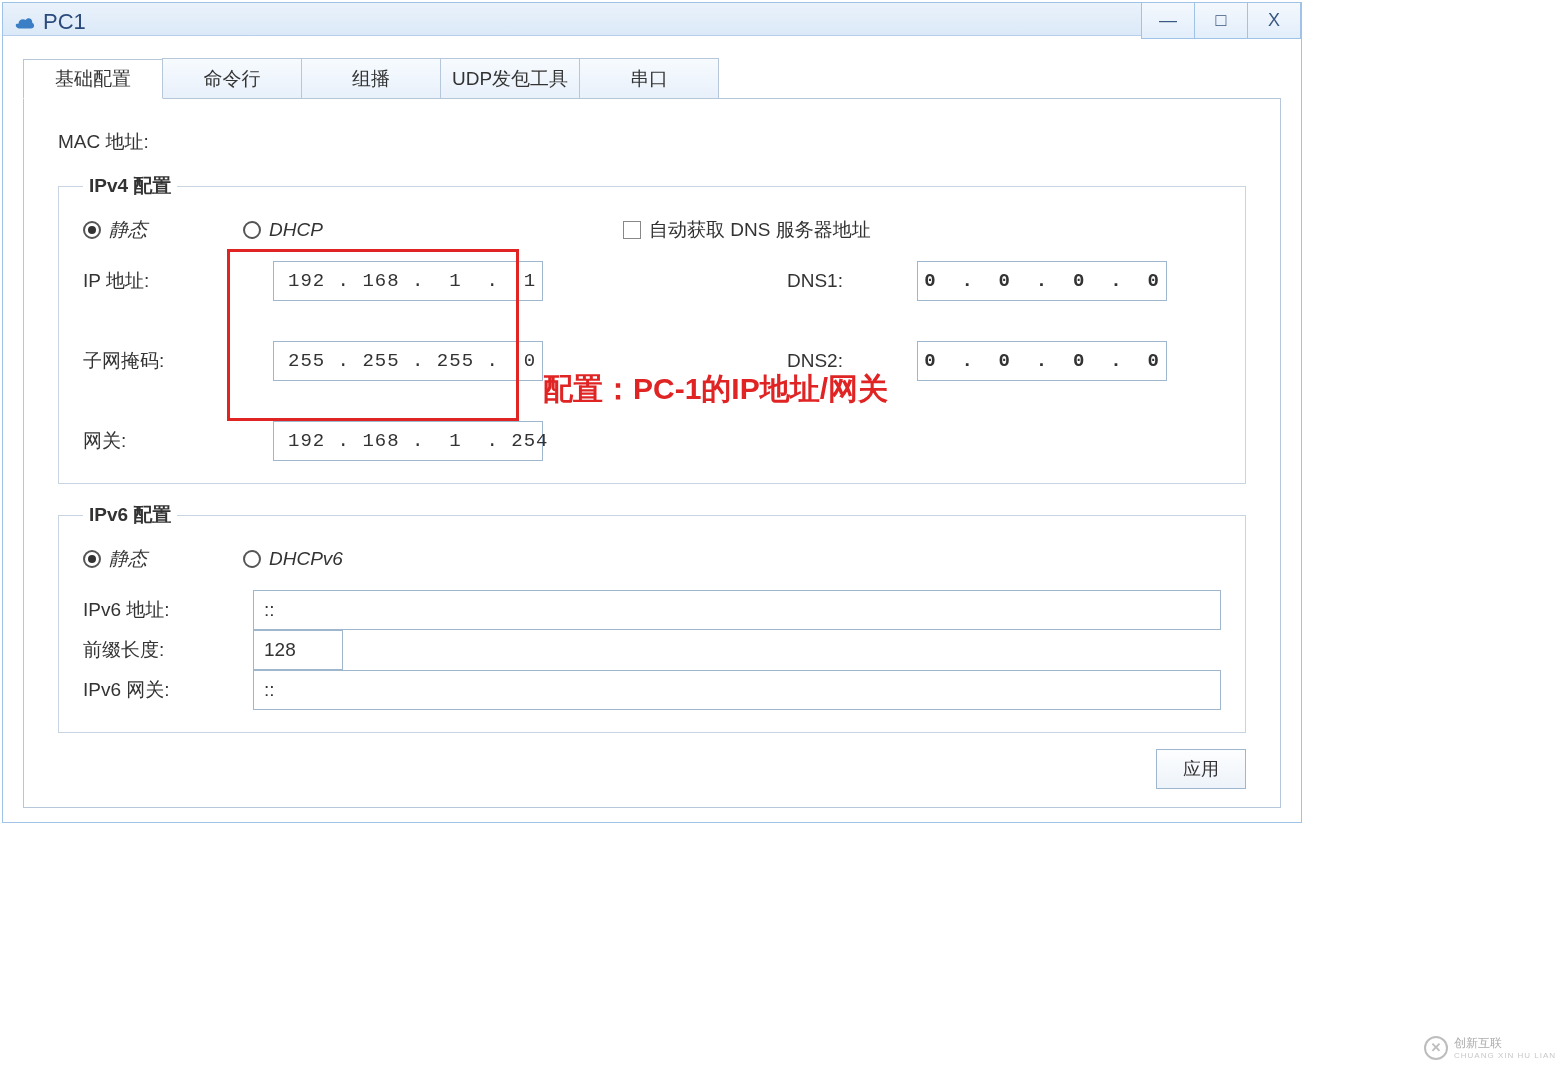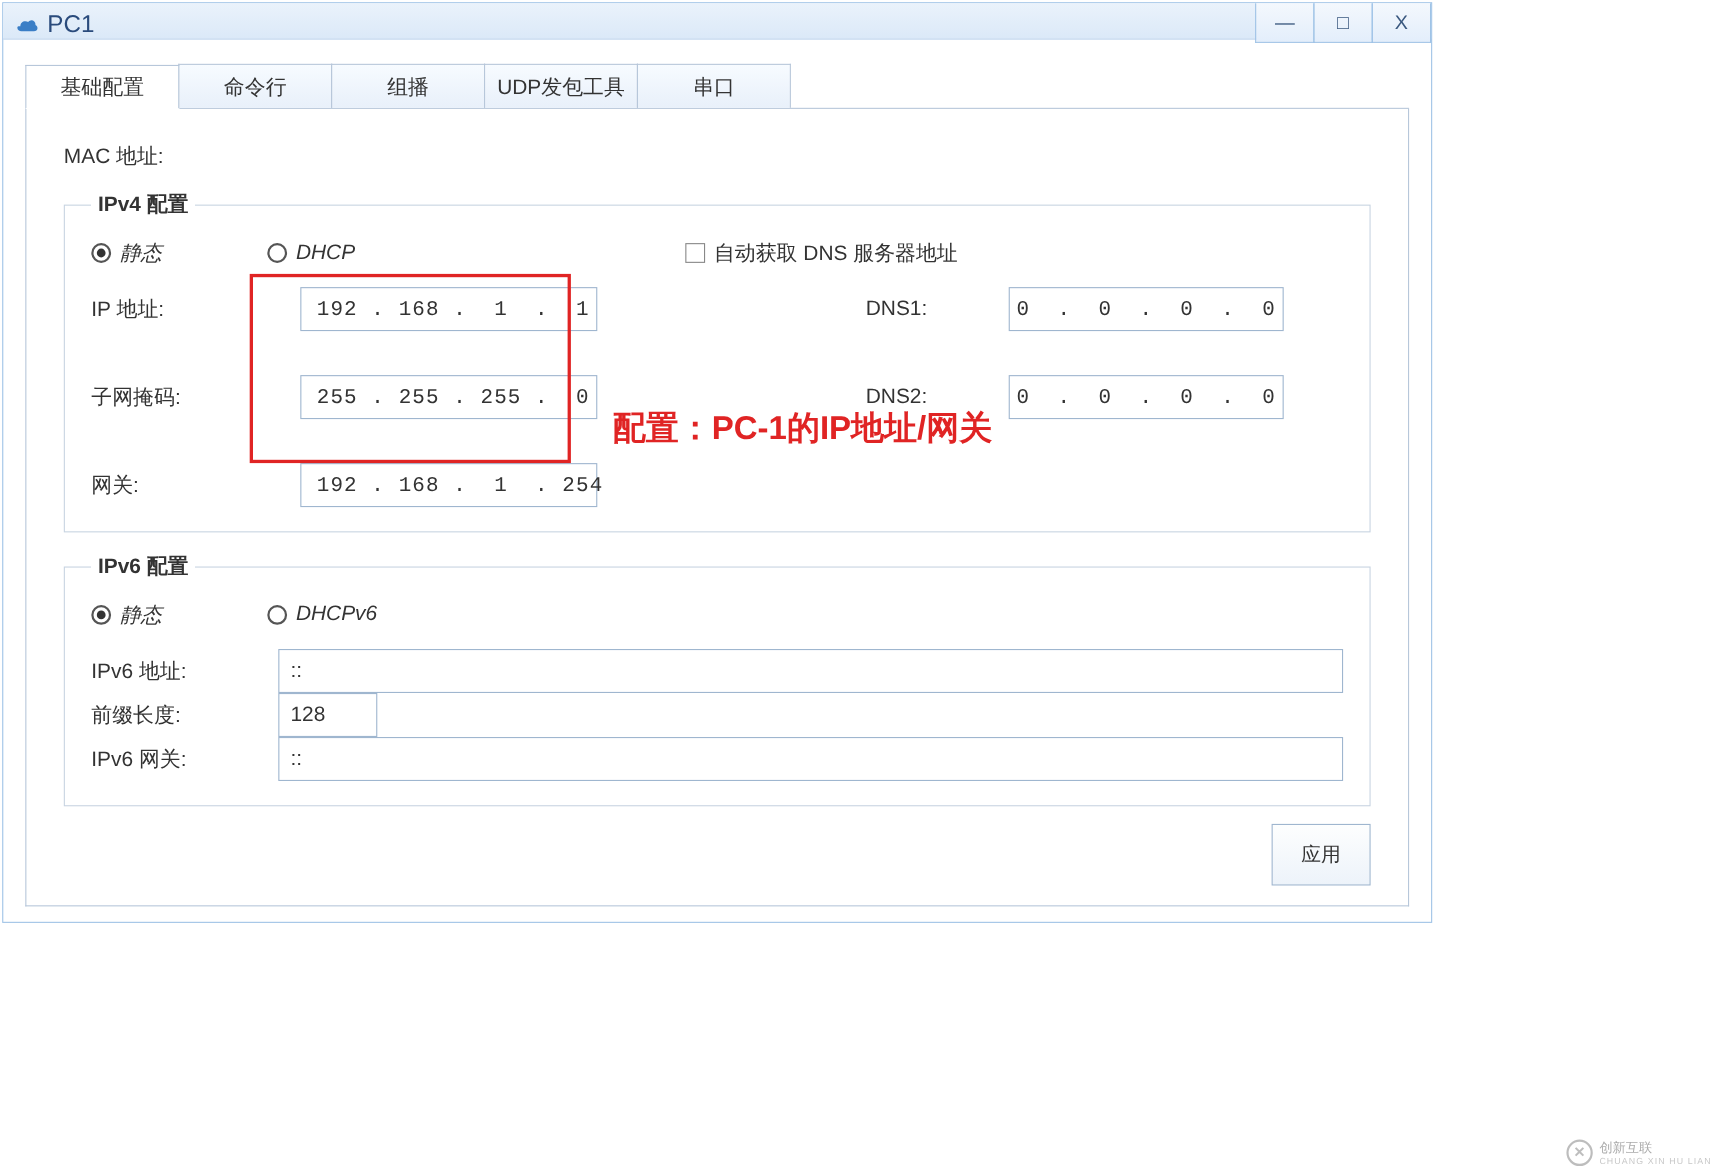--- a/index.html
+++ b/index.html
@@ -36,32 +36,32 @@
   .radio .dot { width:18px; height:18px; border:2px solid #555; border-radius:50%; display:inline-flex; align-items:center; justify-content:center; }
   .radio.selected .dot::after { content:""; width:8px; height:8px; border-radius:50%; background:#333; display:block; }
 
   .checkbox { display:flex; align-items:center; gap:8px; font-size:19px; position:absolute; left:540px; top:0; }
   .checkbox .box { width:18px; height:18px; border:1px solid #888; background:#fff; display:inline-block; }
 
   .grid4 { display:grid; grid-template-columns:150px 284px 120px 120px 250px; row-gap:18px; column-gap:0; align-items:center; position:relative;gap:40px; }
   .grid4 .lbl { font-size:19px; }
   .grid4 .ipbox { width:270px; height:40px; border:1px solid #9fb6cf; font-family:"Courier New",monospace; font-size:19px; letter-spacing:1px; padding:0 14px; display:flex; align-items:center; white-space:pre; }
   .grid4 .dnslbl { font-size:19px; color:#333; padding-left:30px; }
-  .grid4 .dnsbox { width:250px; height:40px; border:1px solid #9fb6cf; font-family:"Courier New",monospace; font-size:19px; letter-spacing:1px; padding:0 10px; display:flex; align-items:center; white-space:pre; justify-content:center; }
+  .grid4 .dnsbox { width:250px; height:40px; border:1px solid #9fb6cf; font-family:"Courier New",monospace; font-size:19px; letter-spacing:1px; padding:0 10px; display:flex; align-items:center; white-space:pre; justify-content:center;font-weight:bold; }
 
   .redbox { position:absolute; border:3px solid #e02424; pointer-events:none; }
   .annot { position:absolute; font-size:30px; font-weight:bold; color:#e02424; white-space:nowrap; }
 
   .v6grid { display:grid; grid-template-columns:170px 1fr; align-items:center; }
   .v6grid .lbl { font-size:19px; }
   .v6grid .box-full { height:40px; border:1px solid #9fb6cf; padding:0 10px; font-size:19px; display:flex; align-items:center; }
   .v6grid .box-small { width:90px; height:40px; border:1px solid #9fb6cf; padding:0 10px; font-size:19px; display:flex; align-items:center; }
 
   .footer { display:flex; justify-content:flex-end; margin-top:16px; }
-  .btn { width:90px; height:56px; border:1px solid #9fb6cf; background:linear-gradient(#fdfefe,#edf3fa); font-size:18px; display:flex; align-items:center; justify-content:center; }
+  .btn { width:90px; height:40px; border:1px solid #9fb6cf; background:linear-gradient(#fdfefe,#edf3fa); font-size:18px; display:flex; align-items:center; justify-content:center; }
 
   .watermark { position:fixed; right:6px; bottom:6px; display:flex; align-items:center; gap:6px; opacity:.55; font-size:12px; color:#666; }
   .watermark .wm-icon { width:24px; height:24px; border:2px solid #888; border-radius:50%; display:flex; align-items:center; justify-content:center; font-weight:bold; font-size:13px; color:#888; }
   .watermark .wm-sub { font-size:8px; letter-spacing:1px; color:#999; display:block; line-height:1; }
 </style>
 </head>
 <body>
 
 <div class="window">
   <div class="titlebar">
@@ -125,21 +125,21 @@
           <div class="dnslbl">DNS2:</div>
           <div class="dnsbox">0  .  0  .  0  .  0</div>
 
           <div class="lbl">网关:</div>
           <div class="ipbox">192 . 168 .  1  . 254</div>
           <div></div>
           <div></div>
           <div></div>
 
           <div class="redbox" style="left:144px; top:-12px; width:292px; height:172px;"></div>
-          <div class="annot" style="left:474px; top:108px;">配置：PC-1的IP地址/网关</div>
+          <div class="annot" style="left:460px; top:108px;">配置：PC-1的IP地址/网关</div>
         </div>
       </fieldset>
 
       <fieldset class="group">
         <legend>IPv6 配置</legend>
 
         <div class="radio-row">
           <div class="radio selected">
             <span class="dot"></span>
             <span>静态</span>

